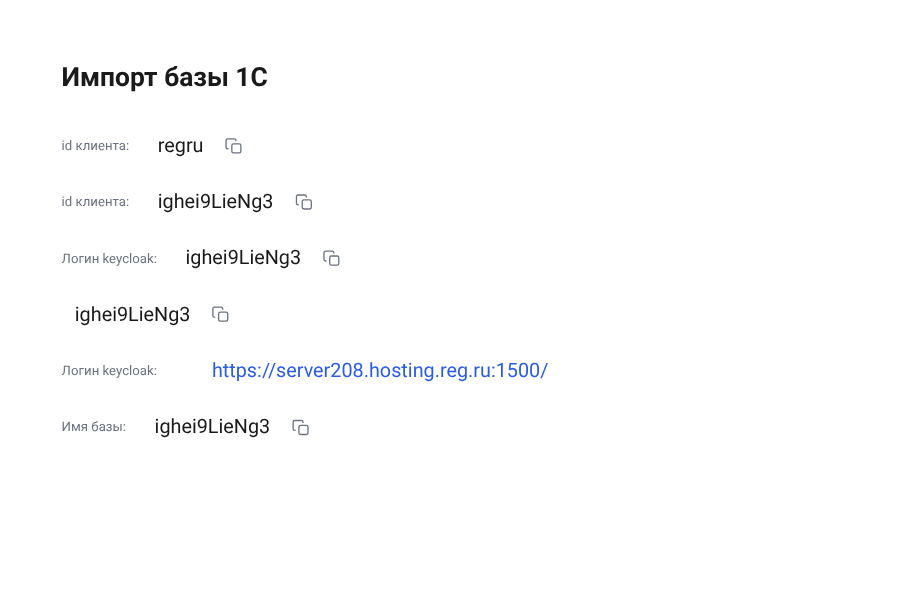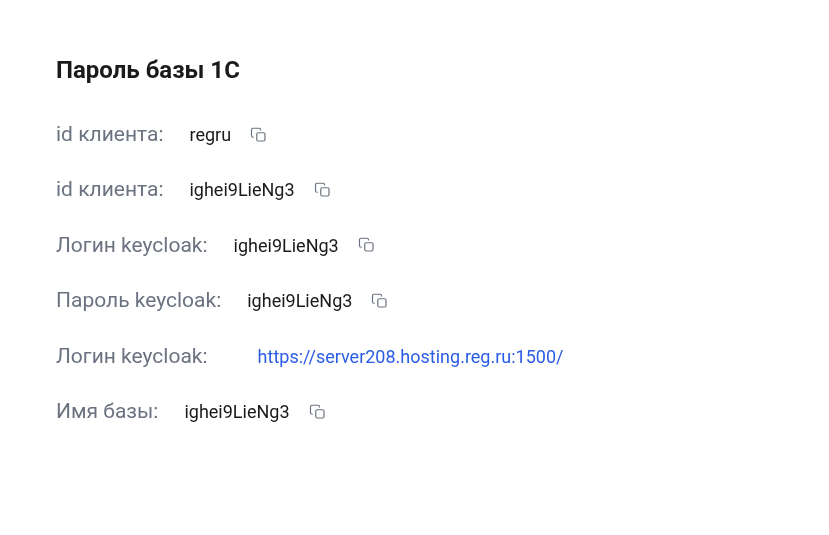--- a/index.html
+++ b/index.html
@@ -21,21 +21,21 @@
       margin-bottom: 36px;
     }
     .row {
       display: flex;
       align-items: center;
       margin-bottom: 26px;
       line-height: 1.4;
     }
     .label {
       color: #6b7280;
-      font-size: 21px;
+      font-size: 12px;
       margin-right: 14px;
       white-space: nowrap;
       text-align: center;
     }
     .value {
       color: #1a1a1a;
       font-size: 18px;
       margin-right: 18px;
       margin-left: 12px;
     }
@@ -61,21 +61,21 @@
       width: 18px;
       height: 18px;
       stroke: #6b7280;
       stroke-width: 1.6;
       fill: none;
     }
   </style>
 </head>
 <body>
 
-<h1 class="page-title">Пароль базы 1С</h1>
+<h1 class="page-title">Импорт базы 1С</h1>
 
 <div class="row">
   <span class="label">id клиента:</span>
   <span class="value">regru</span>
   <button class="copy-btn">
     <svg viewBox="0 0 24 24">
       <rect x="9" y="9" width="11" height="11" rx="2"></rect>
       <path d="M5 15H4a2 2 0 0 1-2-2V5a2 2 0 0 1 2-2h8a2 2 0 0 1 2 2v1"></path>
     </svg>
   </button>
@@ -97,21 +97,20 @@
   <span class="value">ighei9LieNg3</span>
   <button class="copy-btn">
     <svg viewBox="0 0 24 24">
       <rect x="9" y="9" width="11" height="11" rx="2"></rect>
       <path d="M5 15H4a2 2 0 0 1-2-2V5a2 2 0 0 1 2-2h8a2 2 0 0 1 2 2v1"></path>
     </svg>
   </button>
 </div>
 
 <div class="row">
-  <span class="label">Пароль keycloak:</span>
   <span class="value">ighei9LieNg3</span>
   <button class="copy-btn">
     <svg viewBox="0 0 24 24">
       <rect x="9" y="9" width="11" height="11" rx="2"></rect>
       <path d="M5 15H4a2 2 0 0 1-2-2V5a2 2 0 0 1 2-2h8a2 2 0 0 1 2 2v1"></path>
     </svg>
   </button>
 </div>
 
 <div class="row">

